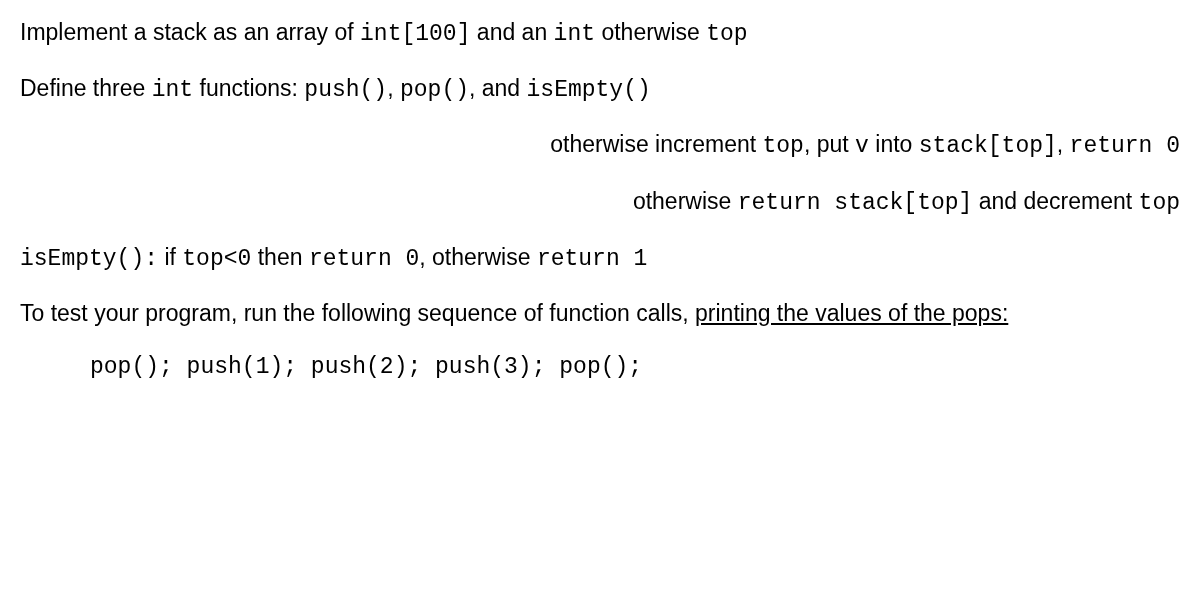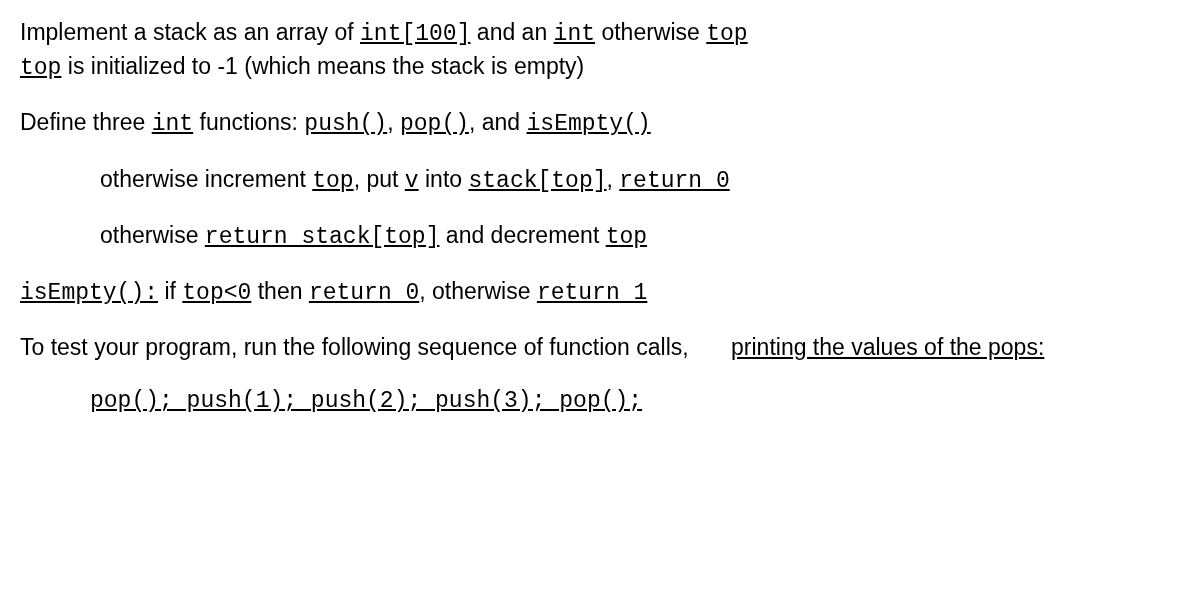--- a/index.html
+++ b/index.html
@@ -8,46 +8,42 @@
     background: #fff;
     font-family: Arial, Helvetica, sans-serif;
     font-size: 23px;
     color: #000;
     line-height: 1.4;
     width: 1200px;
     box-sizing: border-box;
   }
   .mono {
     font-family: "Courier New", Courier, monospace;
-    text-decoration: underline;
   }
   .para {
     margin-bottom: 22px;
   }
   .indent {
     padding-left: 80px;
+    text-align: right;
   }
   .under {
     text-decoration: underline;
-    margin-left: 36px;
   }
   .code-indent {
     padding-left: 70px;
   }
   .nowrap { white-space: nowrap; }
 </style>
 </head>
 <body>
 
 <div class="para">
   <div>
     <span>Implement a stack as an array of </span><span class="mono">int[100]</span><span> and an </span><span class="mono">int</span><span> otherwise </span><span class="mono">top</span>
-  </div>
-  <div>
-    <span class="mono">top</span><span> is initialized to -1 (which means the stack is empty)</span>
   </div>
 </div>
 
 <div class="para">
   <span>Define three </span><span class="mono">int</span><span> functions:  </span><span class="mono">push()</span><span>, </span><span class="mono">pop()</span><span>, and </span><span class="mono">isEmpty()</span>
 </div>
 
 <div class="para">
   <div class="indent">
     <span>otherwise increment </span><span class="mono">top</span><span>, put </span><span class="mono">v</span><span> into </span><span class="mono">stack[top]</span><span>, </span><span class="mono">return 0</span>

